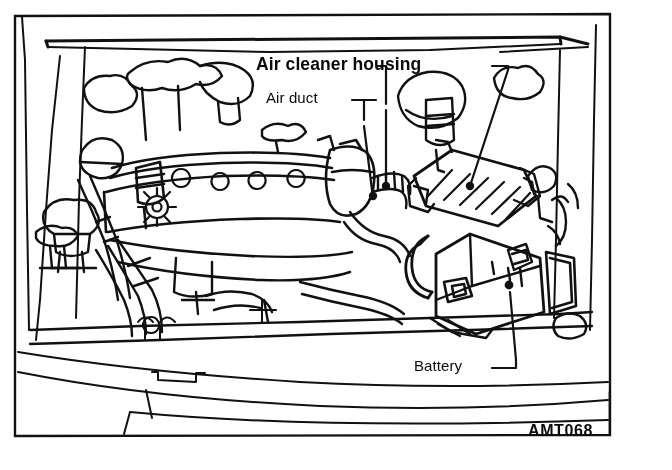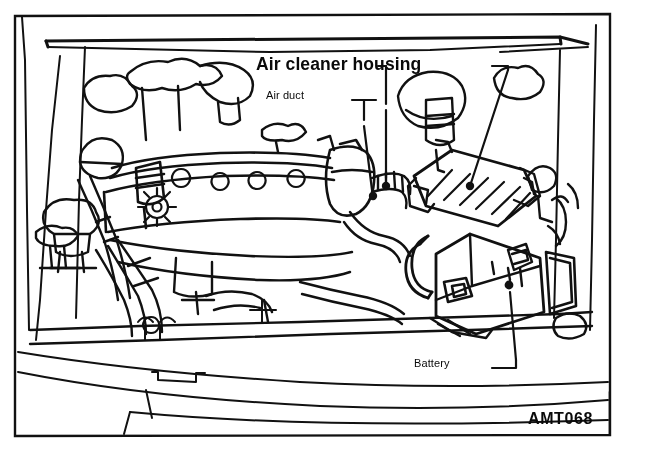--- a/index.html
+++ b/index.html
@@ -32,32 +32,32 @@
     white-space: nowrap;
     line-height: 1;
   }
   .lbl-bold {
     font-weight: bold;
     font-size: 17.5px;
     letter-spacing: 0.1px;
   }
   .lbl-reg {
     font-weight: normal;
-    font-size: 11px;
+    font-size: 15px;
     letter-spacing: 0.1px;
   }
   .lbl-code {
     font-weight: bold;
     font-size: 16px;
     letter-spacing: 0.6px;
   }
   #lbl-air-cleaner-housing { left: 256px; top: 56px; }
   #lbl-air-duct           { left: 266px; top: 90px; }
   #lbl-battery            { left: 414px; top: 358px; text-align: center; }
-  #lbl-amt-code           { left: 528px; top: 411px; }
+  #lbl-amt-code           { left: 528px; top: 423px; }
 </style>
 </head>
 <body>
 
 <div id="figure-root">
 
   <svg id="diagram-svg" viewBox="0 0 672 470">
     <defs>
       <clipPath id="frameClip">
         <rect x="14" y="14" width="596" height="421"></rect>

